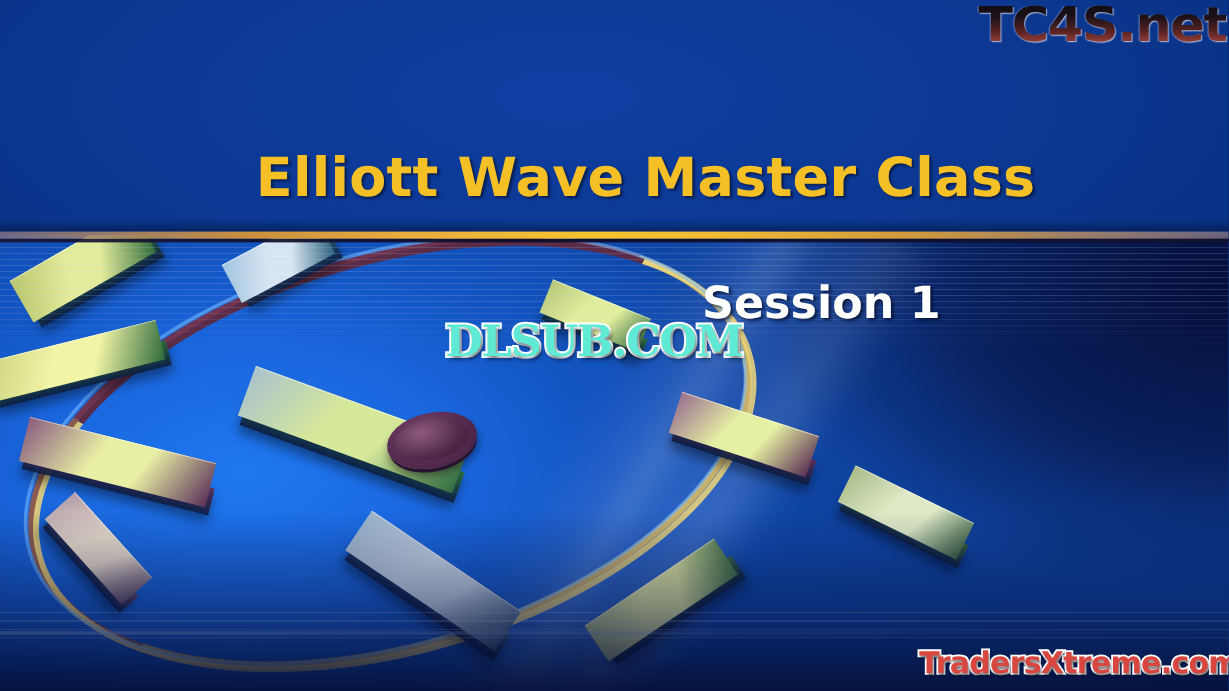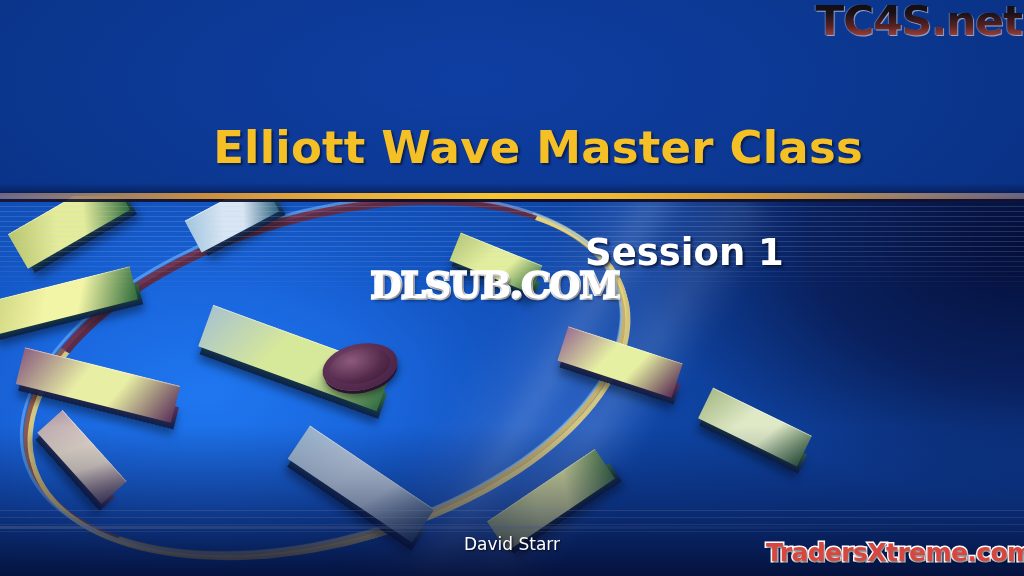--- a/index.html
+++ b/index.html
@@ -252,21 +252,21 @@
     filter: drop-shadow(1px 1px 0 rgba(235,235,245,.55)) drop-shadow(-1px 0 0 rgba(215,220,240,.35));
   }
 
   .wm-dlsub {
     position: absolute;
     left: 371px; top: 264px;
     font-size: 36px;
     font-weight: bold;
     font-family: "DejaVu Serif", "Liberation Serif", serif;
     letter-spacing: -1px;
-    color: #ffffff;
+    color: #5eead4;
     -webkit-text-stroke: 3.5px #ffffff;
     paint-order: stroke fill;
     z-index: 28;
     white-space: nowrap;
     text-shadow: 2px 3px 3px rgba(0,0,0,.45);
   }
 
   .wm-txtreme {
     position: absolute;
     left: 766px; top: 538px;
@@ -355,21 +355,20 @@
     <div class="scanlines"></div>
     <div class="lowlines"></div>
     <div class="lowlines2"></div>
     <div class="g-darkbottom"></div>
   </div>
 
   <div class="title">Elliott Wave Master Class</div>
 
   <div class="session">Session 1</div>
 
-  <div class="presenter">David Starr</div>
 
   <div class="wm-tc4s">TC4S.net</div>
 
   <div class="wm-dlsub">DLSUB.COM</div>
 
   <div class="wm-txtreme">TradersXtreme.com</div>
 
 </div>
 
 </body></html>

